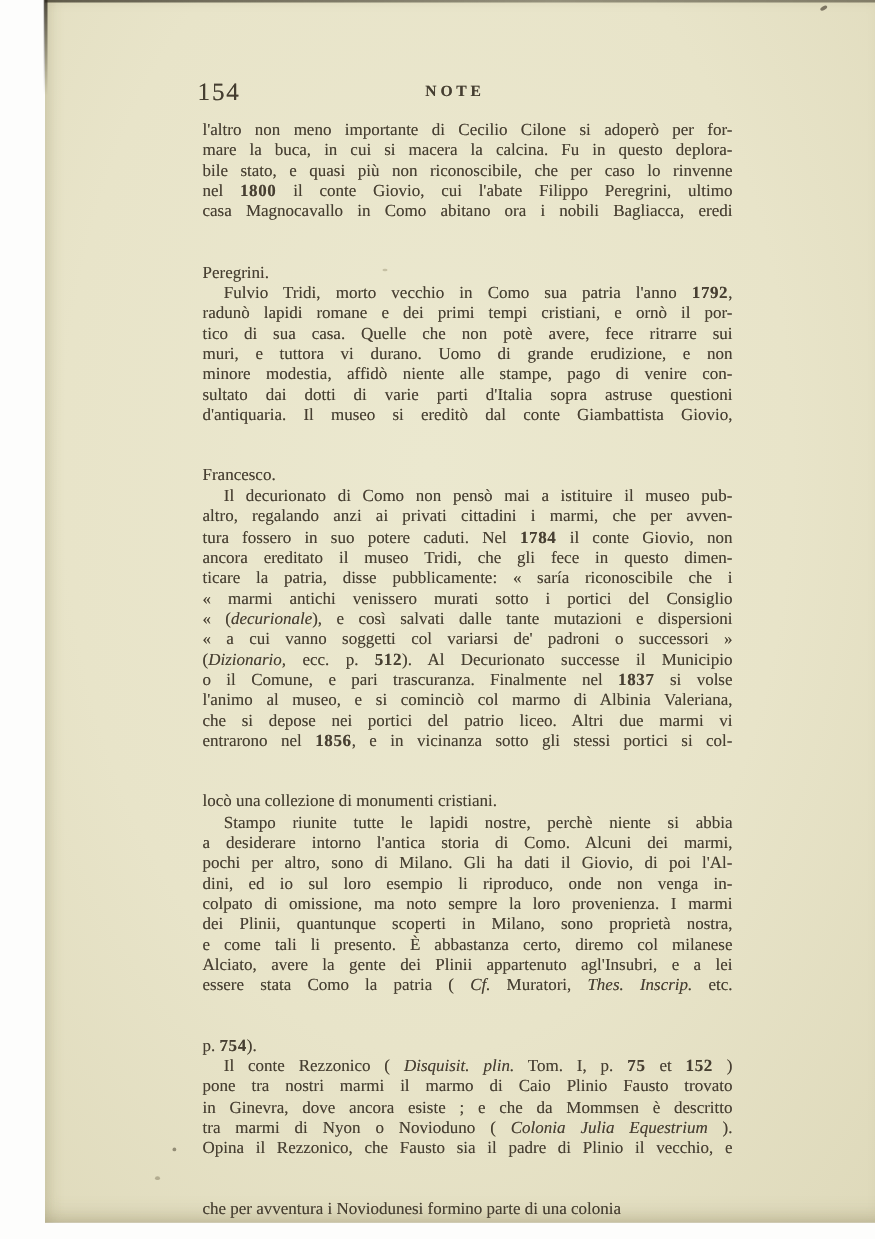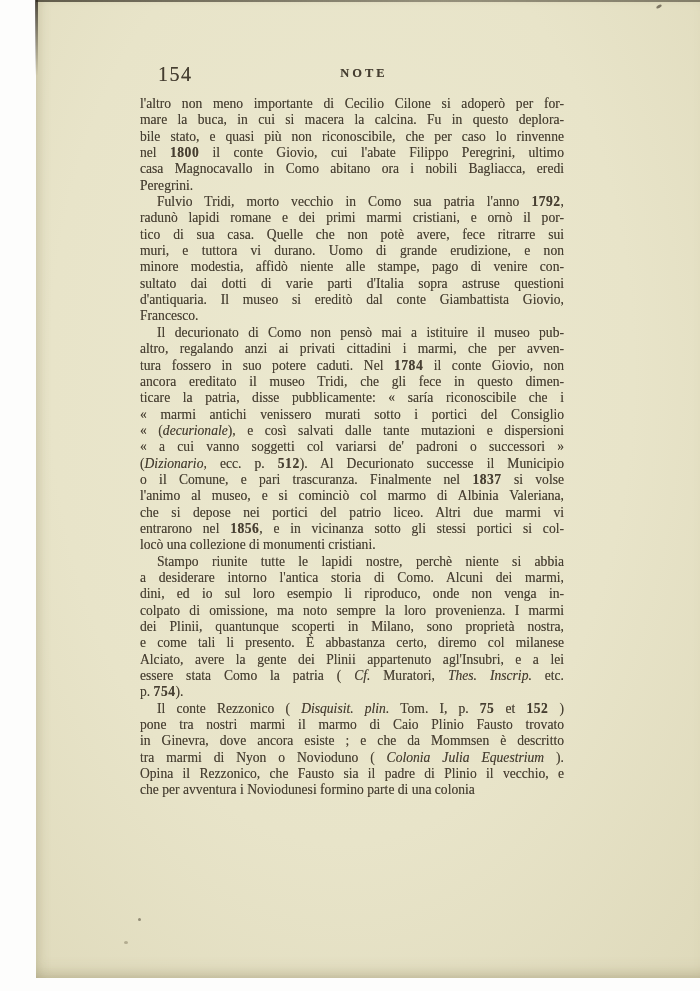--- a/index.html
+++ b/index.html
@@ -39,35 +39,36 @@
     position:absolute;left:6px;top:0;
     font-size:20px;letter-spacing:1.5px;
     text-shadow:0 0 .5px rgba(69,62,49,.7);
   }
   .running-title{
     position:absolute;left:0;right:0;top:3px;text-align:center;
     font-size:12.5px;letter-spacing:3px;font-weight:bold;
     text-shadow:0 0 .4px rgba(69,62,49,.5);
   }
   .text-block{
-    position:absolute;left:104px;top:96px;width:424px;
+    position:absolute;left:126px;top:96px;width:424px;
     font-size:13.6px;line-height:16.35px;
     color:#473f32;
     text-shadow:0 0 .45px rgba(71,63,50,.55);
   }
   .para{margin:0;padding:0;}
   .line{
     text-align:justify;
     -moz-text-align-last:justify;
     text-align-last:justify;
     white-space:normal;
   }
   .line.last{
     -moz-text-align-last:left;
     text-align-last:left;
+    margin-top:32px;
   }
   .line.indent{text-indent:17px;}
   .line i{font-style:italic;}
   .line b{font-weight:bold;letter-spacing:.5px;}
   .speck{
     position:absolute;border-radius:50%;
     background:rgba(80,72,55,.55);
   }
   .speck.s1{left:102px;top:918px;width:3px;height:3px;}
   .speck.s2{left:88px;top:941px;width:4px;height:3px;background:rgba(120,110,85,.45);}
@@ -91,21 +92,21 @@
         <div class="para">
           <div class="line">l'altro non meno importante di Cecilio Cilone si adoperò per for-</div>
           <div class="line">mare la buca, in cui si macera la calcina. Fu in questo deplora-</div>
           <div class="line">bile stato, e quasi più non riconoscibile, che per caso lo rinvenne</div>
           <div class="line">nel <b>1800</b> il conte Giovio, cui l'abate Filippo Peregrini, ultimo</div>
           <div class="line">casa Magnocavallo in Como abitano ora i nobili Bagliacca, eredi</div>
           <div class="line last">Peregrini.</div>
         </div>
         <div class="para">
           <div class="line indent">Fulvio Tridi, morto vecchio in Como sua patria l'anno <b>1792</b>,</div>
-          <div class="line">radunò lapidi romane e dei primi marmi cristiani, e ornò il por-</div>
+          <div class="line">radunò lapidi romane e dei primi tempi cristiani, e ornò il por-</div>
           <div class="line">tico di sua casa. Quelle che non potè avere, fece ritrarre sui</div>
           <div class="line">muri, e tuttora vi durano. Uomo di grande erudizione, e non</div>
           <div class="line">minore modestia, affidò niente alle stampe, pago di venire con-</div>
           <div class="line">sultato dai dotti di varie parti d'Italia sopra astruse questioni</div>
           <div class="line">d'antiquaria. Il museo si ereditò dal conte Giambattista Giovio,</div>
           <div class="line last">Francesco.</div>
         </div>
         <div class="para">
           <div class="line indent">Il decurionato di Como non pensò mai a istituire il museo pub-</div>
           <div class="line">altro, regalando anzi ai privati cittadini i marmi, che per avven-</div>
@@ -118,20 +119,21 @@
           <div class="line">(<i>Dizionario,</i> ecc. p. <b>512</b>). Al Decurionato successe il Municipio</div>
           <div class="line">o il Comune, e pari trascuranza. Finalmente nel <b>1837</b> si volse</div>
           <div class="line">l'animo al museo, e si cominciò col marmo di Albinia Valeriana,</div>
           <div class="line">che si depose nei portici del patrio liceo. Altri due marmi vi</div>
           <div class="line">entrarono nel <b>1856</b>, e in vicinanza sotto gli stessi portici si col-</div>
           <div class="line last">locò una collezione di monumenti cristiani.</div>
         </div>
         <div class="para">
           <div class="line indent">Stampo riunite tutte le lapidi nostre, perchè niente si abbia</div>
           <div class="line">a desiderare intorno l'antica storia di Como. Alcuni dei marmi,</div>
+          <div class="line">pochi per altro, sono di Milano. Gli ha dati il Giovio, di poi l'Al-</div>
           <div class="line">dini, ed io sul loro esempio li riproduco, onde non venga in-</div>
           <div class="line">colpato di omissione, ma noto sempre la loro provenienza. I marmi</div>
           <div class="line">dei Plinii, quantunque scoperti in Milano, sono proprietà nostra,</div>
           <div class="line">e come tali li presento. È abbastanza certo, diremo col milanese</div>
           <div class="line">Alciato, avere la gente dei Plinii appartenuto agl'Insubri, e a lei</div>
           <div class="line">essere stata Como la patria ( <i>Cf.</i> Muratori, <i>Thes. Inscrip.</i> etc.</div>
           <div class="line last">p. <b>754</b>).</div>
         </div>
         <div class="para">
           <div class="line indent">Il conte Rezzonico ( <i>Disquisit. plin.</i> Tom. I, p. <b>75</b> et <b>152</b> )</div>

